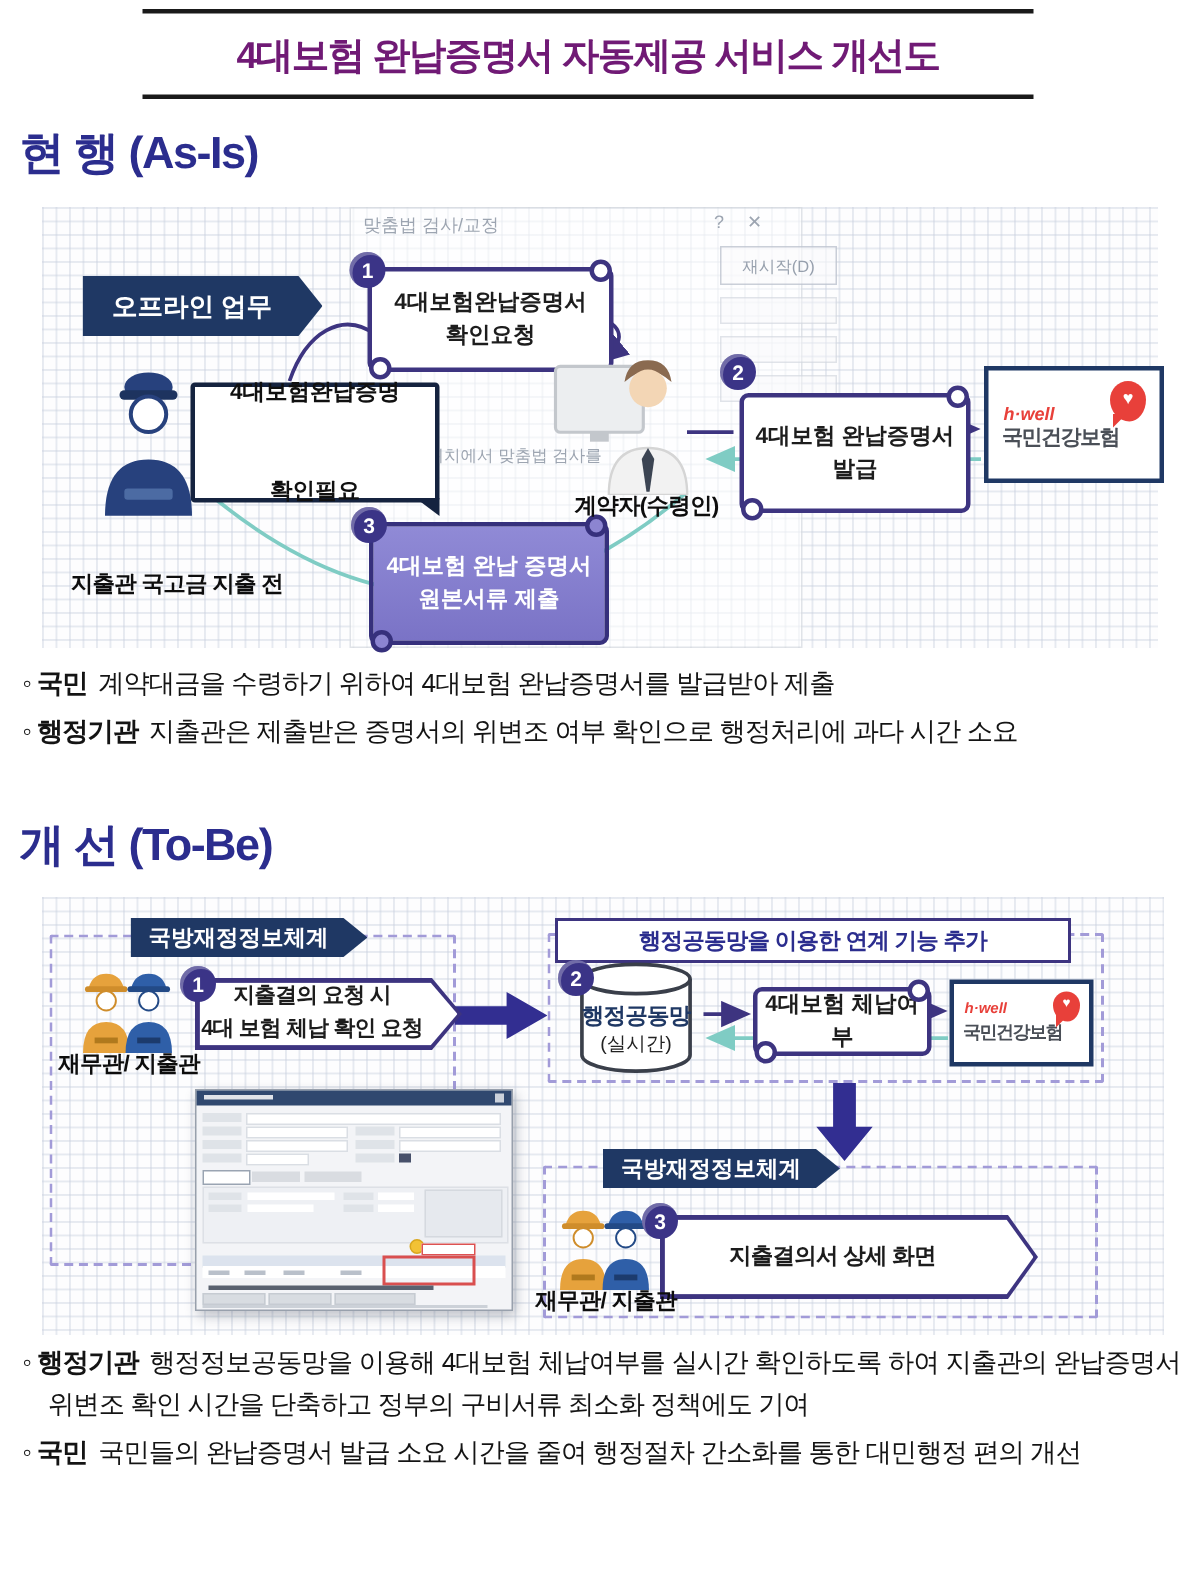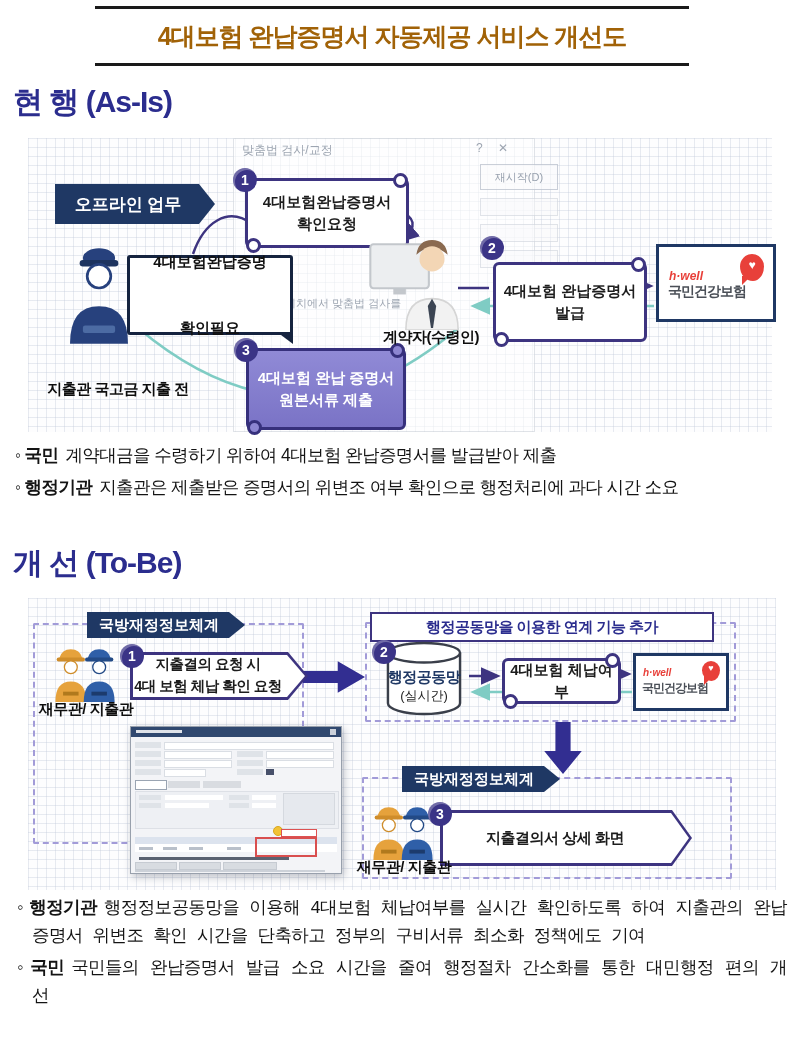--- a/index.html
+++ b/index.html
@@ -1,21 +1,21 @@
 <!DOCTYPE html>
 <html><head>
 <meta charset="utf-8">
 <style>
   html,body{margin:0;padding:0;background:#fff;}
   .page{position:relative;width:800px;height:1058px;background:#fff;overflow:hidden;
         font-family:"Liberation Sans","DejaVu Sans",sans-serif;color:#111;}
   
   .titlebox{position:absolute;left:95px;top:6px;width:594px;text-align:center;
     border-top:3px solid #1a1a1a;border-bottom:3px solid #1a1a1a;padding:11px 0 10px;}
-  .titlebox h1{margin:0;font-size:25px;font-weight:800;letter-spacing:-1px;color:#a16207;}
+  .titlebox h1{margin:0;font-size:25px;font-weight:800;letter-spacing:-1px;color:#701a75;}
   
   .sec-h{position:absolute;left:13px;font-size:30px;font-weight:800;color:#2b2d8e;letter-spacing:-1px;}
   
   .diagram{position:absolute;background-color:#fdfdfe;
     background-image:linear-gradient(rgba(199,207,222,.42) 1px,transparent 1px),
                      linear-gradient(90deg,rgba(199,207,222,.42) 1px,transparent 1px);
     background-size:9px 9px;}
   .abs{position:absolute;}
   .pennant{background:#1f3864;color:#fff;font-weight:700;text-align:center;
     clip-path:polygon(0 0,calc(100% - 16px) 0,100% 50%,calc(100% - 16px) 100%,0 100%);
@@ -327,18 +327,18 @@
       <div class="mb" style="left:124px;top:110px;width:58px;height:16px;border:2px solid #d94f4f;background:transparent;"></div>
 
       <div class="mb" style="left:8px;top:130px;width:150px;height:3px;background:#5a6270;"></div>
       <div class="mb" style="left:4px;top:135px;width:40px;height:6px;background:#d8dce1;border:1px solid #c6cbd2;"></div>
       <div class="mb" style="left:48px;top:135px;width:40px;height:6px;background:#d8dce1;border:1px solid #c6cbd2;"></div>
       <div class="mb" style="left:92px;top:135px;width:52px;height:6px;background:#d8dce1;border:1px solid #c6cbd2;"></div>
       <div class="mb" style="left:4px;top:143px;width:190px;height:2px;background:#ccd1d8;"></div>
     </div>
   </div>
 
-  <div class="bullets" style="left:15px;top:894px;font-family:Liberation Mono, monospace;">
+  <div class="bullets" style="left:15px;top:894px;">
     <p><span class="blt">◦</span><b>행정기관</b><span>행정정보공동망을 이용해 4대보험 체납여부를 실시간 확인하도록 하여 지출관의 완납증명서 위변조 확인 시간을 단축하고 정부의 구비서류 최소화 정책에도 기여</span></p>
     <p><span class="blt">◦</span><b>국민</b><span>국민들의 완납증명서 발급 소요 시간을 줄여 행정절차 간소화를 통한 대민행정 편의 개선</span></p>
   </div>
 
 </div>
 
 </body></html>

